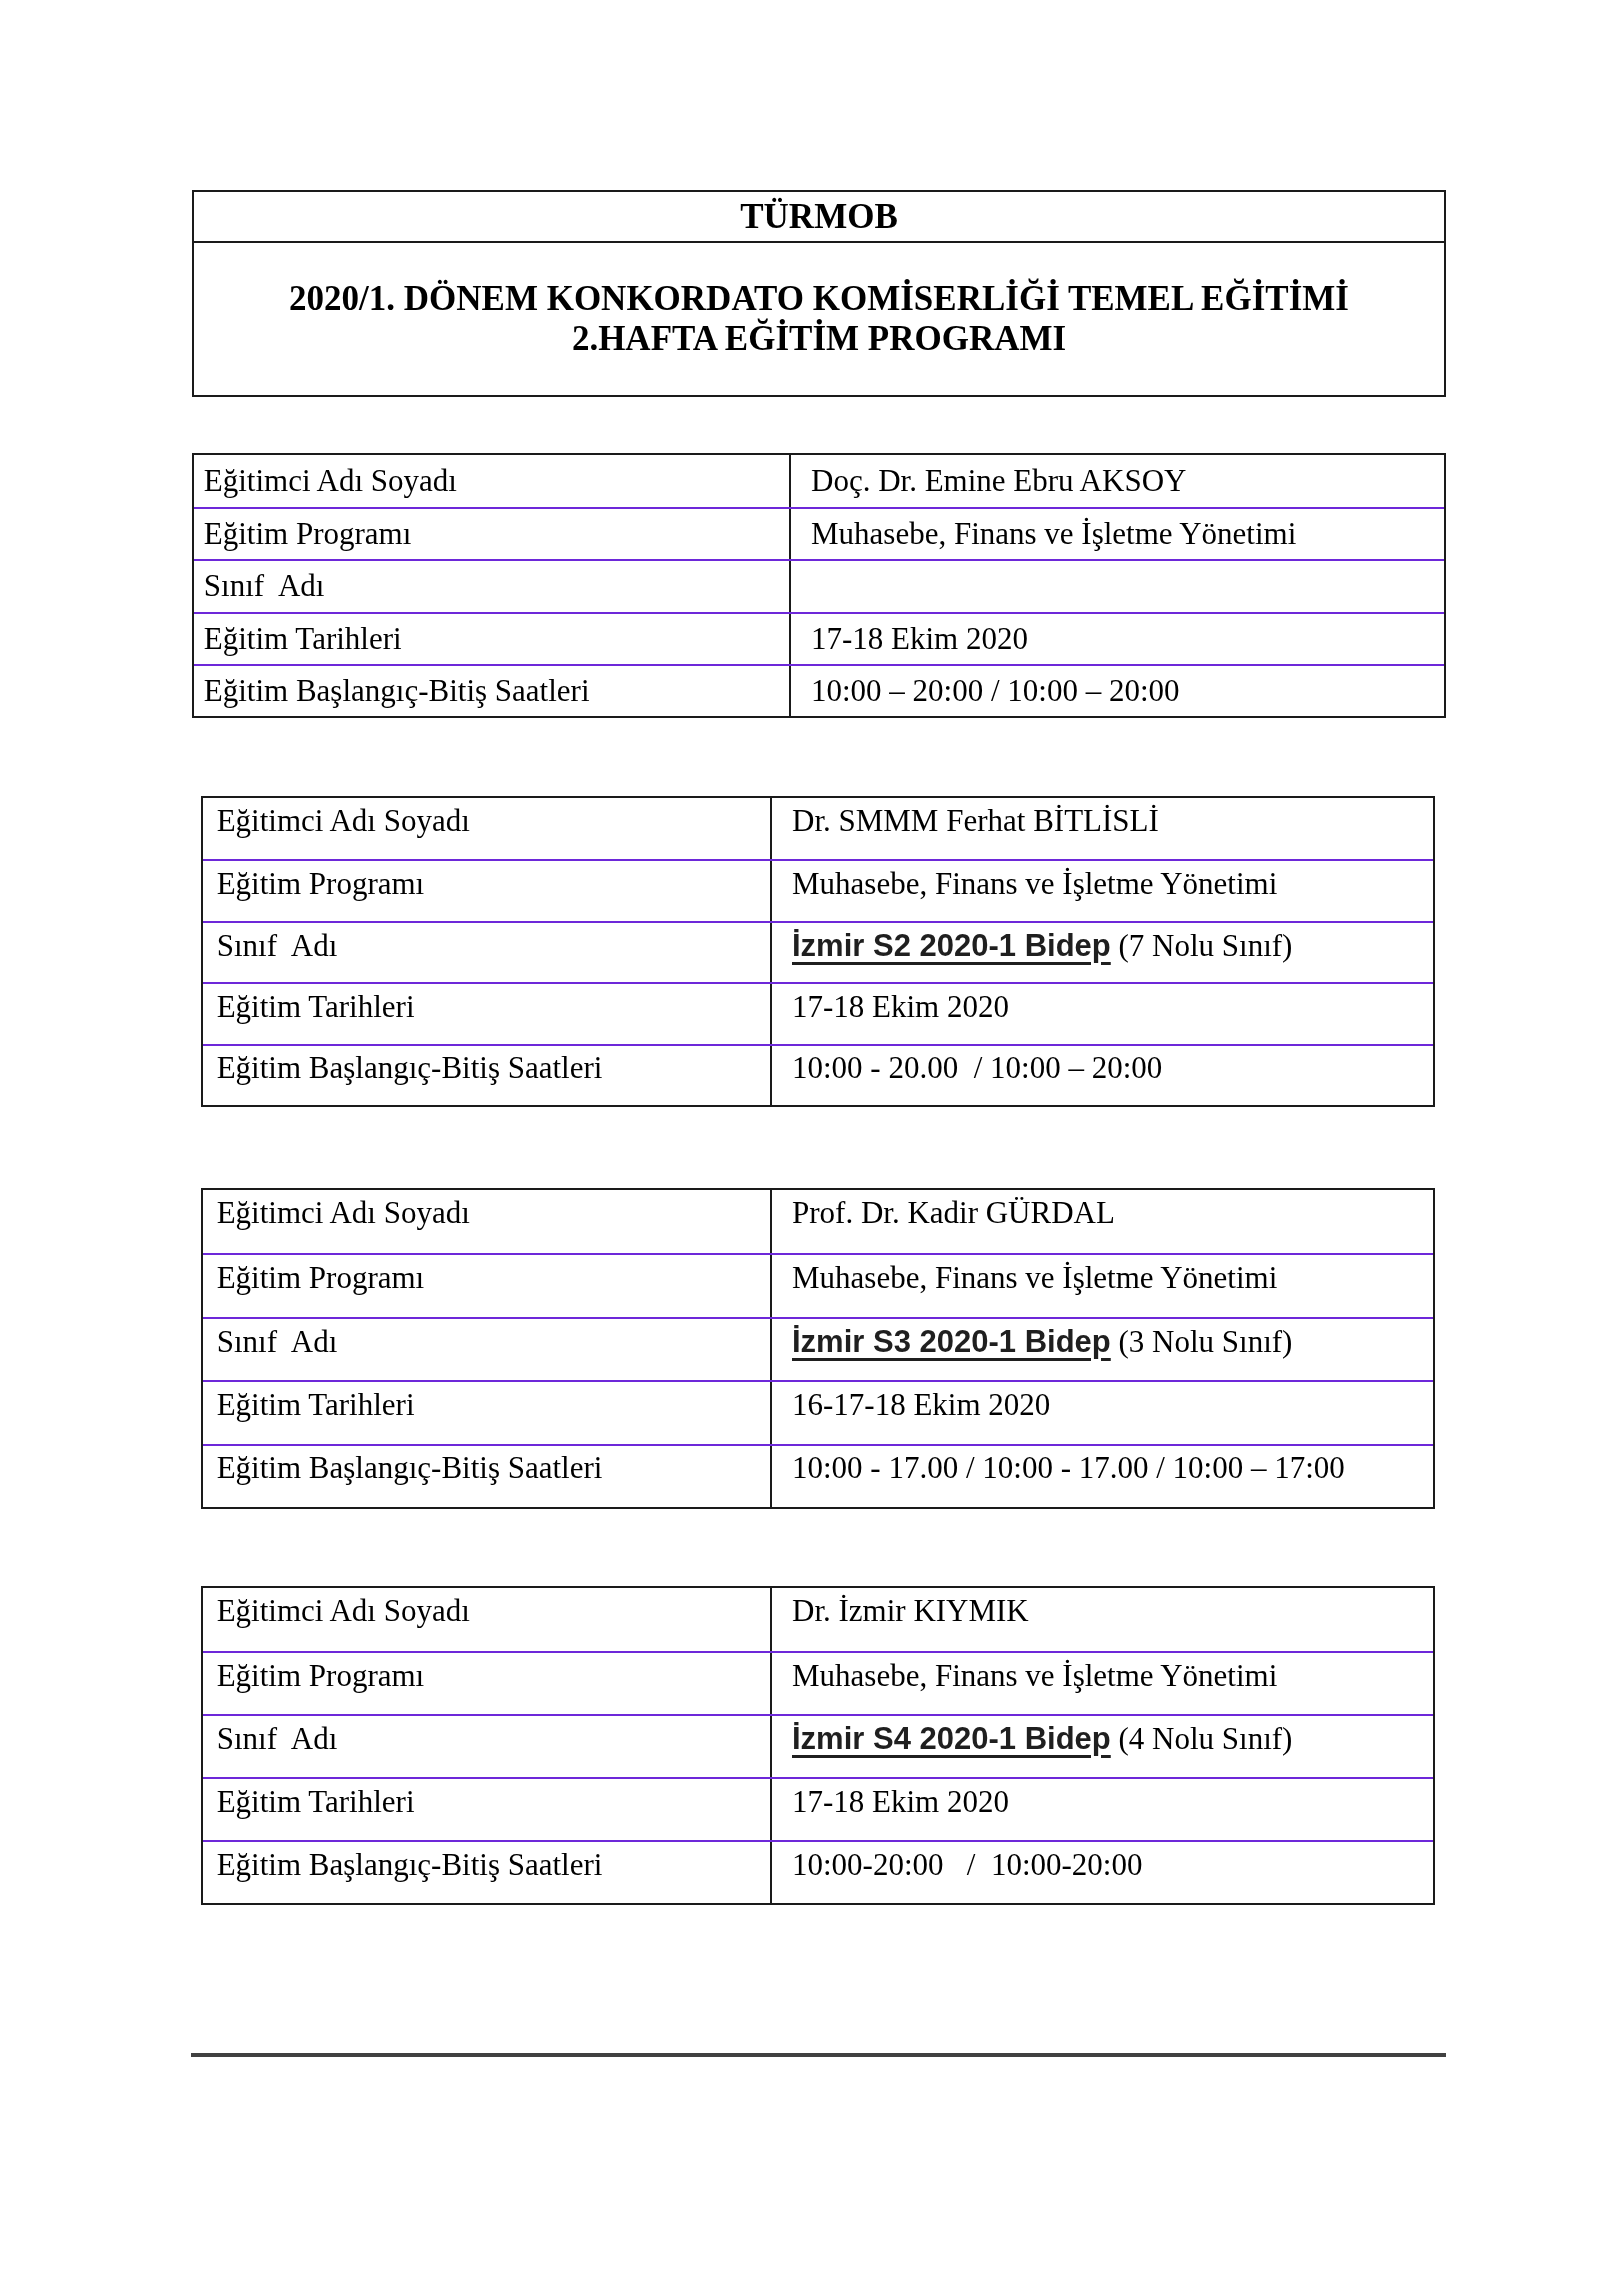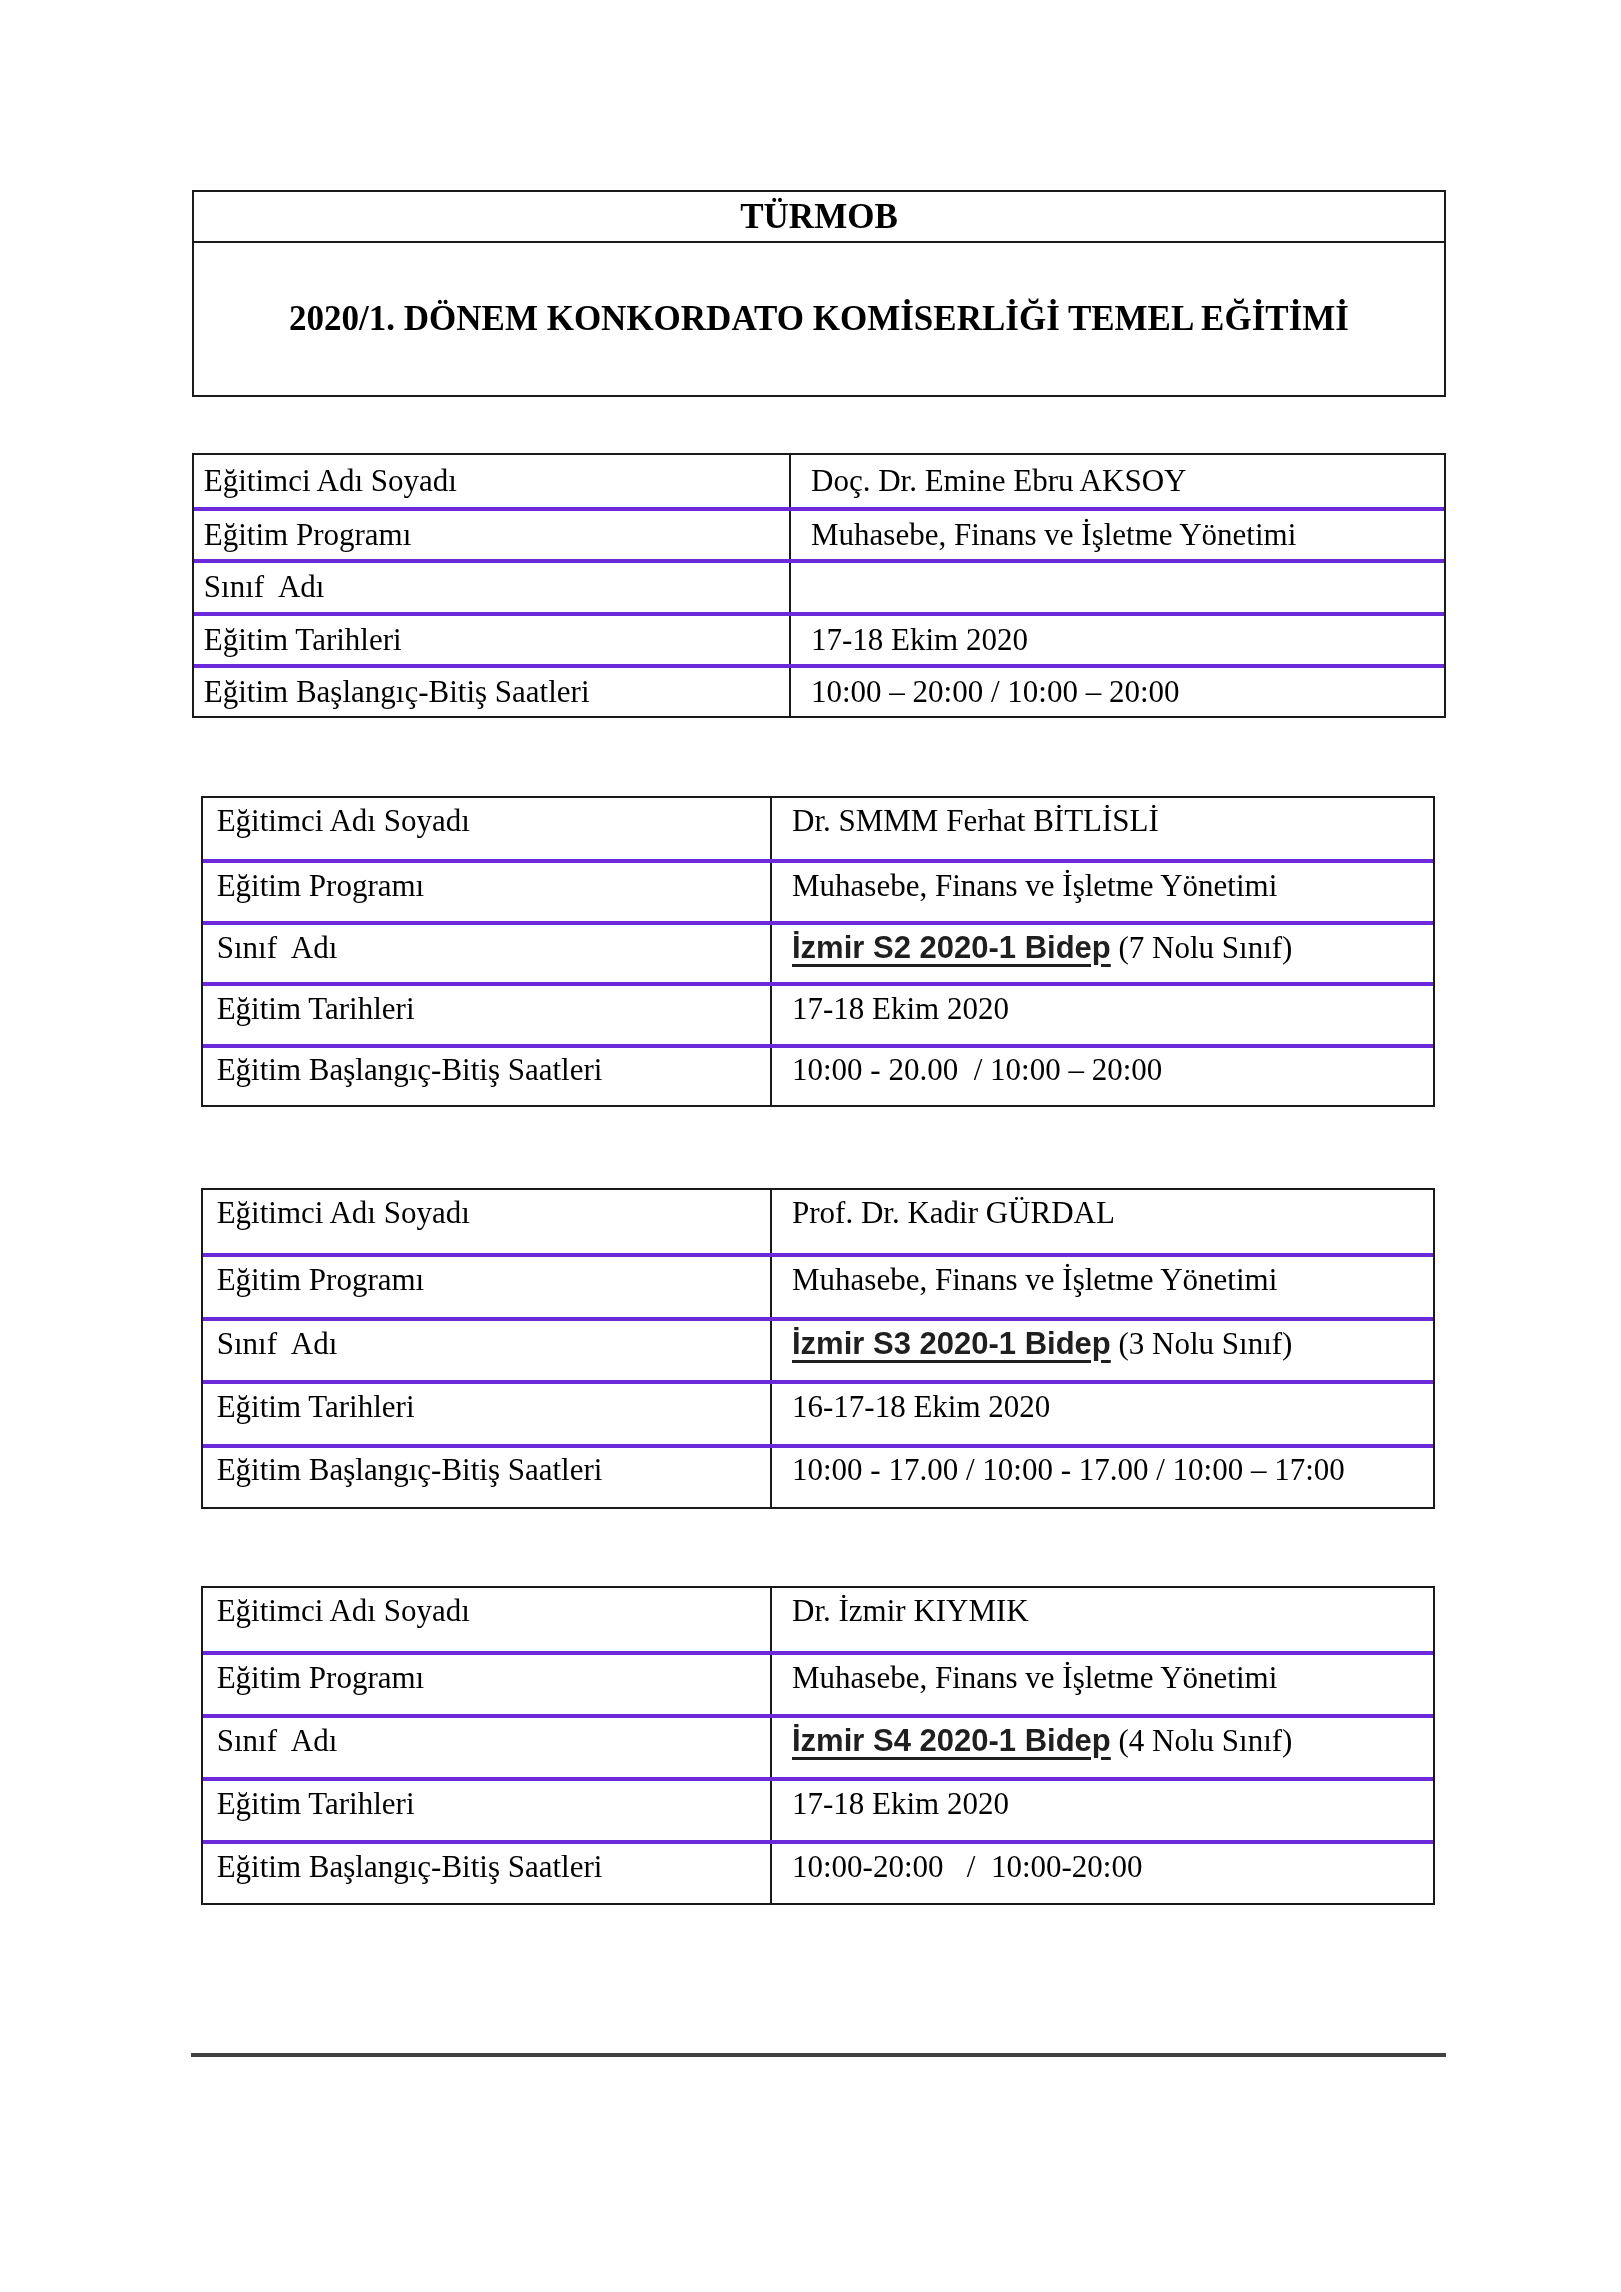--- a/index.html
+++ b/index.html
@@ -44,21 +44,21 @@
     position: absolute;
     box-sizing: border-box;
     border: 2px solid #1a1a1a;
     display: grid;
     grid-template-rows: repeat(5, 1fr);
     background: #ffffff;
     font-size: 31px;
   }
   .sched .row {
     display: flex;
-    border-top: 4px solid #6d28d9;
+    border-top: 2px solid #6d28d9;
     box-sizing: border-box;
     min-height: 0;
   }
   .sched .row:first-child { border-top: none; }
   .sched .lab {
     box-sizing: border-box;
     border-right: 2px solid #1a1a1a;
     display: flex;
   }
   .sched .val { flex: 1; display: flex; min-width: 0; padding-left: 20px; }
@@ -96,20 +96,21 @@
 </style>
 </head>
 <body>
 
 <div class="page">
 
   <div class="header-box">
     <div class="header-org">TÜRMOB</div>
     <div class="header-title">
       <span>2020/1. DÖNEM KONKORDATO KOMİSERLİĞİ TEMEL EĞİTİMİ</span>
+      <span>2.HAFTA EĞİTİM PROGRAMI</span>
     </div>
   </div>
 
   <div class="sched" id="t1">
     <div class="row">
       <div class="lab">
           <span>Eğitimci Adı Soyadı</span>
         </div>
       <div class="val">
           <span>Doç. Dr. Emine Ebru AKSOY</span>

